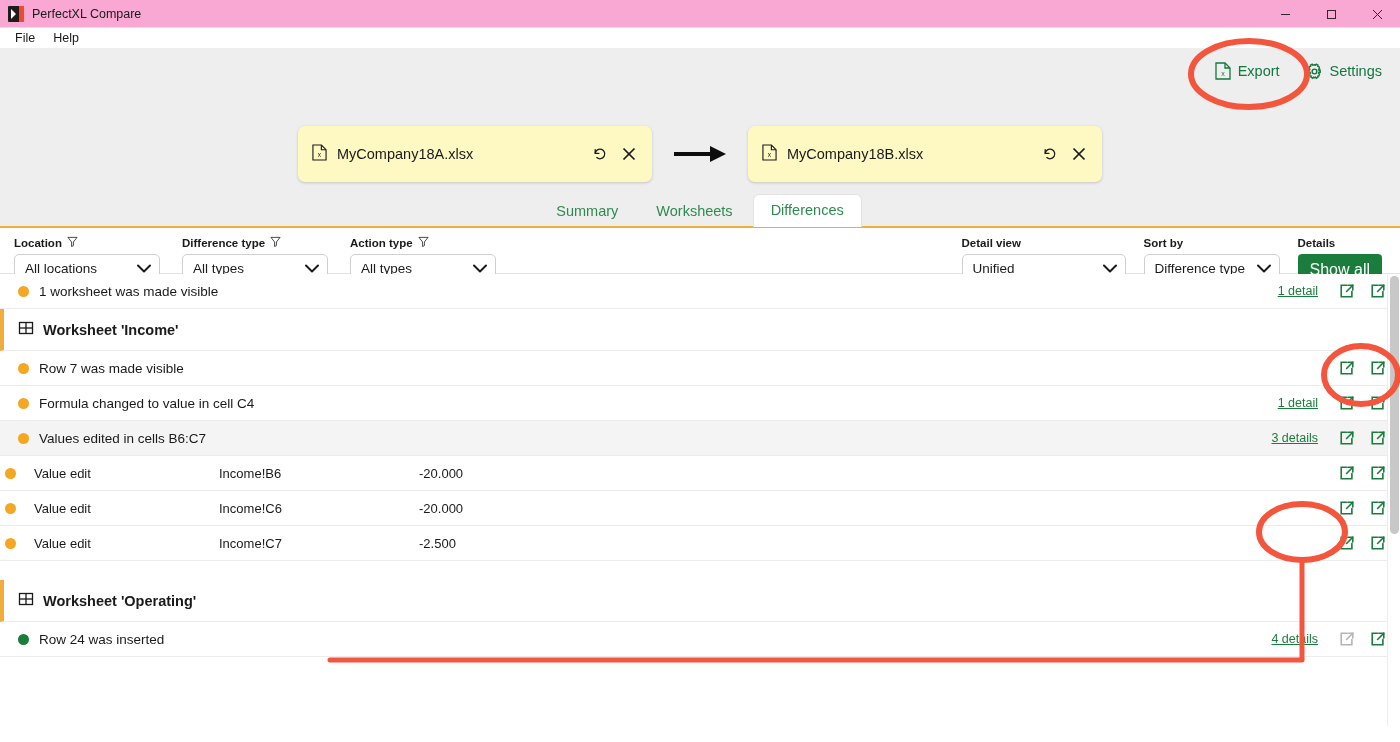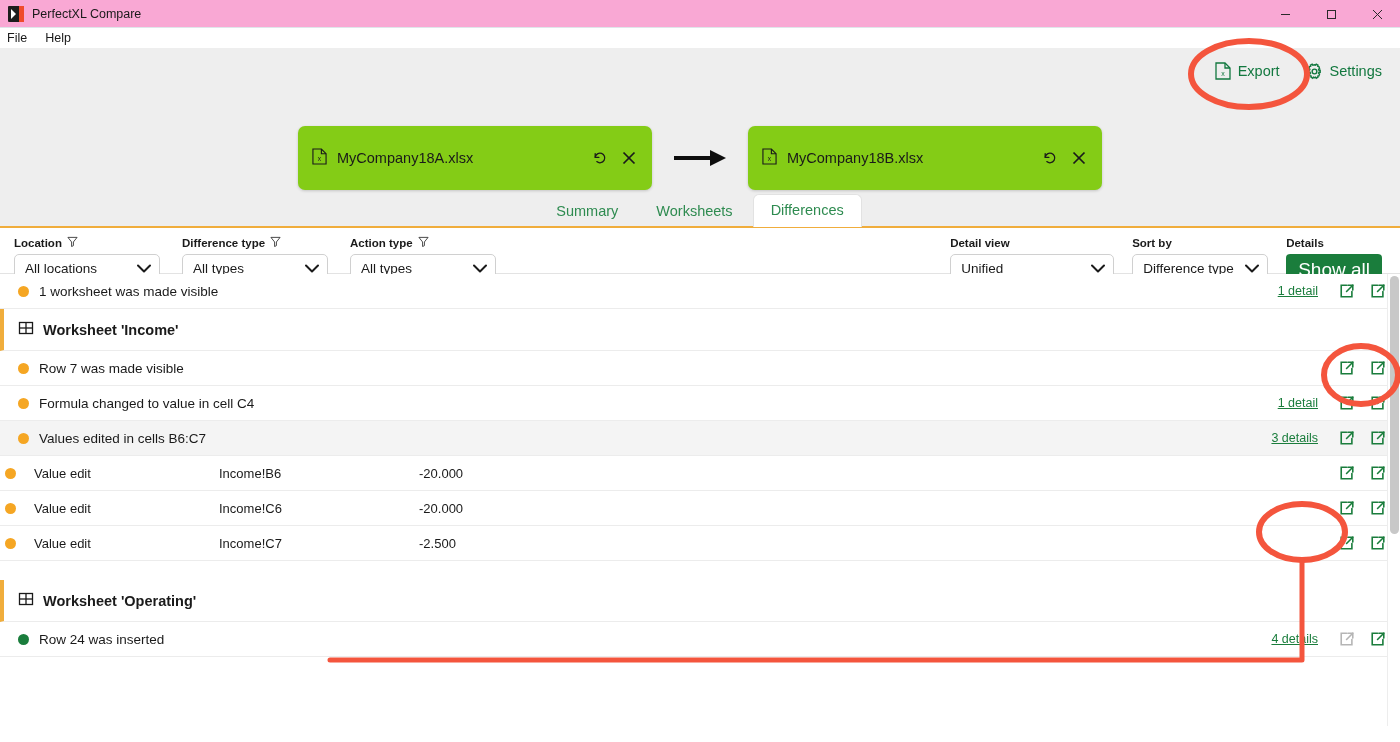--- a/index.html
+++ b/index.html
@@ -53,20 +53,21 @@
     font-size:13px; color:#2a2a2a;
   }
   .win-btn svg { display:block; }
 
   
   .menubar {
     height:20px;
     background:#ffffff;
     display:flex;
     align-items:center;
+    padding-left:8px;
     gap:4px;
   }
   .menu-item {
     font-size:12.5px;
     padding:2px 7px;
     color:#1a1a1a;
   }
 
   
   .header {
@@ -85,22 +86,22 @@
   }
   .tb-btn svg { display:block; }
 
   .filecards {
     position:absolute;
     left:0; right:0; top:78px;
     display:flex; align-items:center; justify-content:center;
     gap:0;
   }
   .filecard {
-    width:354px; height:64px;
-    background:#84cc16;
+    width:354px; height:56px;
+    background:#fef9c3;
     border-radius:7px;
     box-shadow: 0 1px 3px rgba(0,0,0,.18);
     display:flex; align-items:center;
     padding:0 14px;
   }
   .filecard .xl-icon { margin-right:10px; flex:0 0 auto; }
   .filecard .fname { font-size:14.5px; flex:1 1 auto; }
   .fc-actions { display:flex; align-items:center; gap:11px; }
   .fc-btn { display:flex; align-items:center; justify-content:center; width:18px; height:18px; }
   .arrow-sep {
@@ -164,21 +165,21 @@
   }
   .select.wide { width:146px; }
   .select.w-loc { width:146px; }
   .select.w-det { width:164px; }
   .select.w-sort { width:116px; }
   .btn-green {
     height:28px;
     background:#1a7d3c;
     color:#fff;
     border-radius:4px;
-    font-size:19px;
+    font-size:16px;
     display:flex; align-items:center; justify-content:center;
     padding:16px 12px;
   }
   .spacer { flex:1 1 auto; }
 
   
   .list {
     position:relative;
     height: calc(742px - 28px - 20px - 180px - 62px);
     overflow:hidden;

